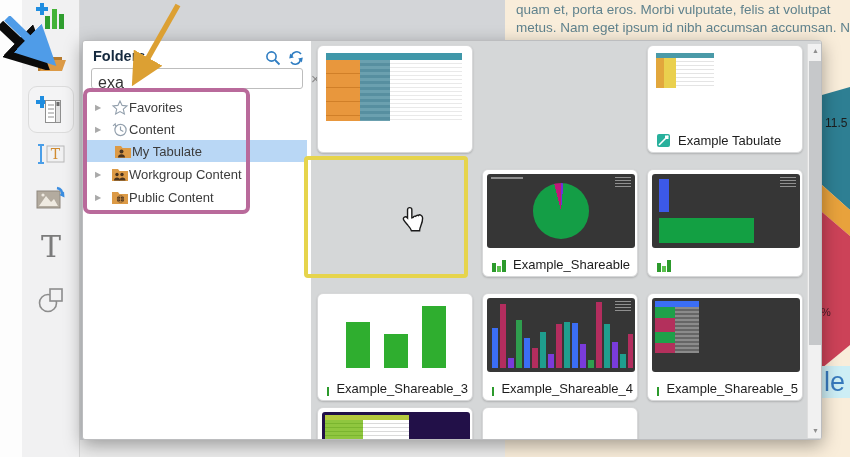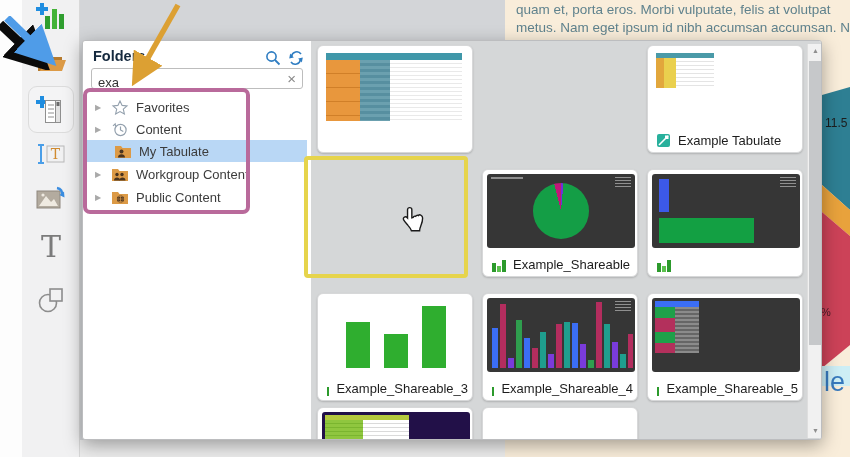--- a/index.html
+++ b/index.html
@@ -7,41 +7,41 @@
   #page{position:relative;width:850px;height:457px;overflow:hidden;background:#d3d5d8;}
   #page *{box-sizing:border-box;}
   .abs{position:absolute;}
 
   
   .left-strip{left:0;top:0;width:22px;height:457px;background:#fdfdfd;}
   .sidebar{left:22px;top:0;width:58px;height:457px;background:#f1f1f2;border-right:1px solid #d8d8d8;}
   .cream{left:505px;top:0;width:345px;height:457px;background:#f9edda;}
   .bottom-gray{left:80px;top:440px;width:425px;height:17px;background:#ececec;}
   .canvas-text{left:516px;width:340px;color:#5f828d;font-size:13.5px;line-height:18px;white-space:nowrap;}
-  .hl-le{left:822px;top:366px;width:28px;height:20px;background:#cdeef5;color:#3779bd;font-size:27px;line-height:32px;padding-left:2px;}
+  .hl-le{left:822px;top:366px;width:28px;height:32px;background:#cdeef5;color:#3779bd;font-size:27px;line-height:32px;padding-left:2px;}
   .pie-strip{left:822px;top:40px;}
   .lbl-115{left:825px;top:116px;color:#1c1c1c;font-size:12px;}
   .lbl-pct{left:821px;top:306px;color:#421b26;font-size:11px;}
 
   
   .tool{left:22px;width:58px;display:flex;align-items:center;justify-content:center;}
   .tool-group{left:28px;top:86px;width:46px;height:47px;border:1px solid #dcdcdc;border-radius:9px;background:#f4f4f5;}
   .t-text{font-family:"DejaVu Serif",serif;font-size:30px;color:#7b7b7b;line-height:30px;}
 
   
   .dialog{left:82px;top:40px;width:740px;height:400px;background:#fff;border:1px solid #bcbdbf;border-radius:3px;box-shadow:0 5px 18px rgba(0,0,0,.35);overflow:hidden;}
   .panel-title{left:10px;top:7px;font-size:14.5px;font-weight:bold;color:#15293e;}
   .p-icon{top:9px;width:16px;height:16px;cursor:pointer;}
   .searchbox{left:8px;top:27px;width:212px;height:21px;border:1px solid #bdbdbd;border-radius:3px;background:#fff;display:flex;align-items:center;}
-  .searchbox input{border:none;outline:none;flex:1;font-size:13px;color:#333;padding:0 0 0 6px;font-family:"Liberation Sans",sans-serif;background:transparent;margin-top:8px;}
+  .searchbox input{border:none;outline:none;flex:1;font-size:16px;color:#333;padding:0 0 0 6px;font-family:"Liberation Sans",sans-serif;background:transparent;margin-top:8px;}
   .clear-x{color:#8a8a8a;font-size:15px;padding:0 6px;cursor:pointer;line-height:19px;}
   .tree-row{left:0;width:228px;height:22px;display:flex;align-items:center;font-size:13px;color:#3c3c3c;cursor:pointer;}
   .tree-row .caret{width:10px;margin-left:12px;font-size:8px;color:#a9a9a9;}
   .tree-row .ticon{width:18px;height:15px;margin-left:6px;}
-  .tree-row .tlabel{margin-left:7px;}
+  .tree-row .tlabel{margin-left:0;}
   .tree-row.sel{background:#b9d7f5;width:221px;margin-left:3px;}
 
   
   .grid-area{left:228px;top:0;width:512px;height:400px;background:#d5d7d8;}
   .card{width:156px;height:108px;background:#fff;border:1px solid #d7d8d9;border-radius:6px;box-shadow:0 1px 2px rgba(0,0,0,.18);cursor:pointer;}
   .thumb{position:absolute;left:4px;top:4px;width:148px;height:74px;border-radius:3px;overflow:hidden;}
   .thumb.dark{background:#363636;}
   .thumb.navy{background:#221048;}
   .clabel{position:absolute;left:8px;top:84px;right:4px;height:20px;display:flex;align-items:center;gap:7px;font-size:13px;color:#1d1d1d;white-space:nowrap;overflow:hidden;}
   .tp{position:absolute;}

